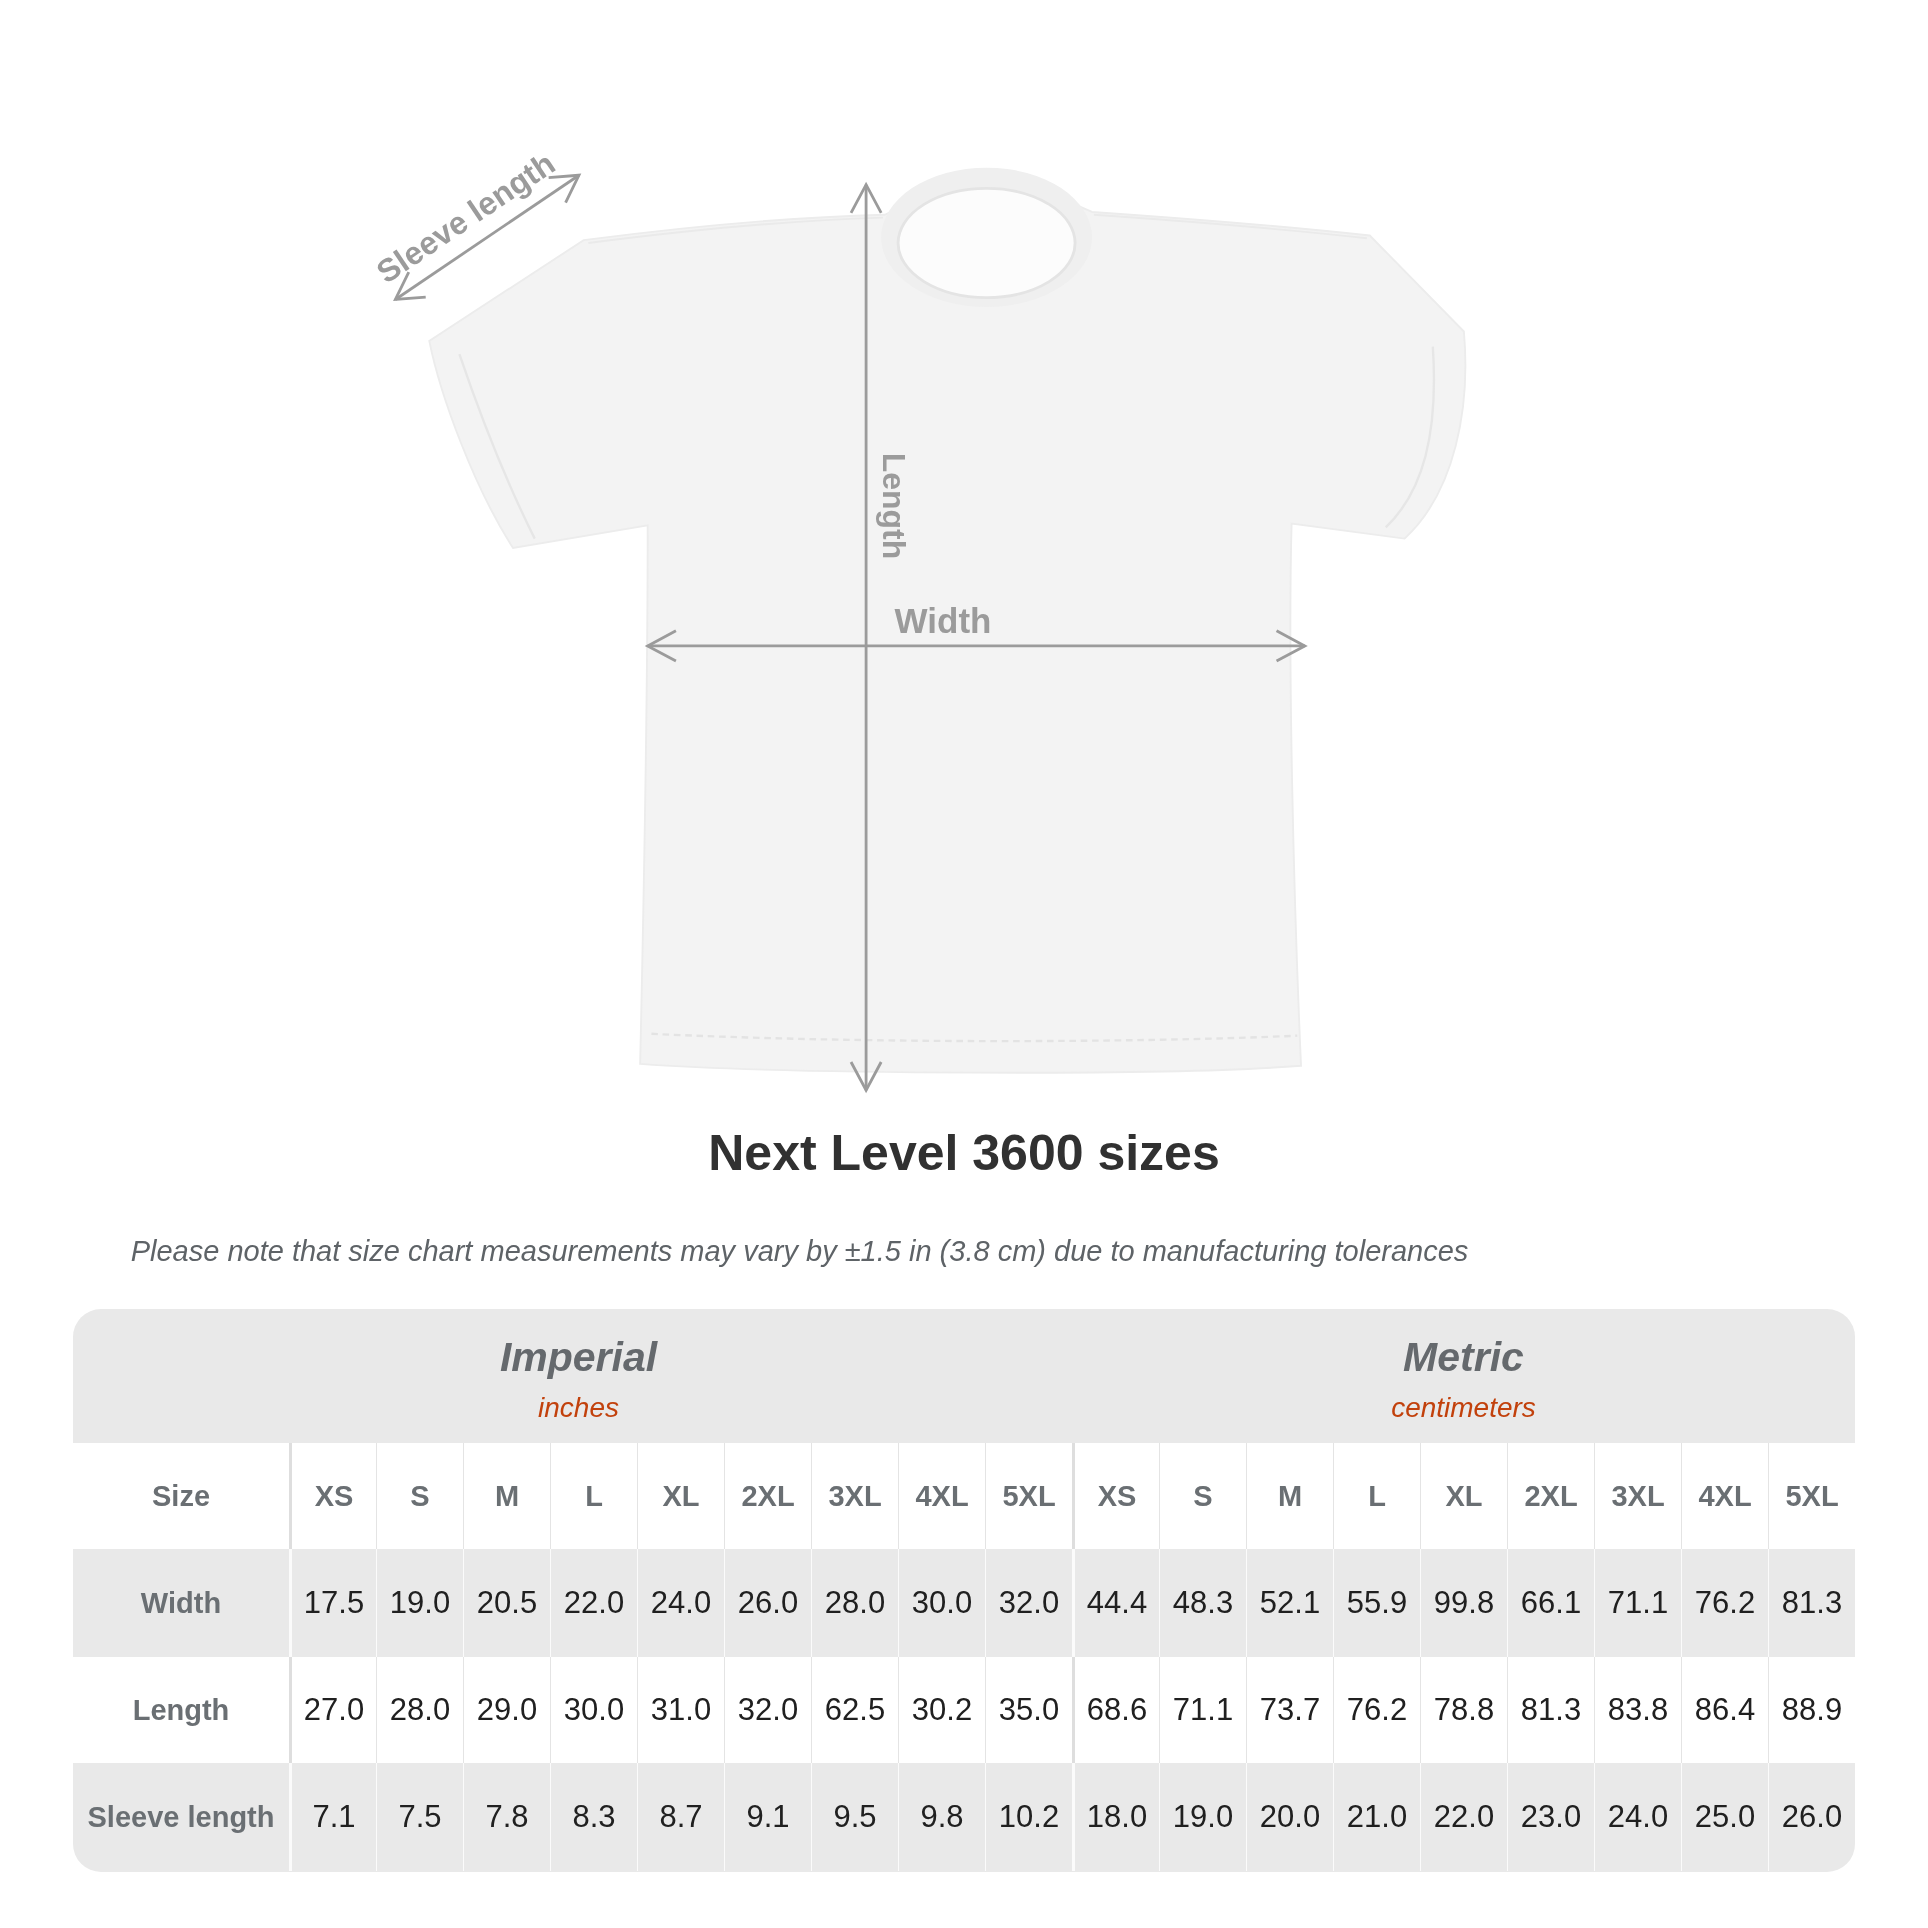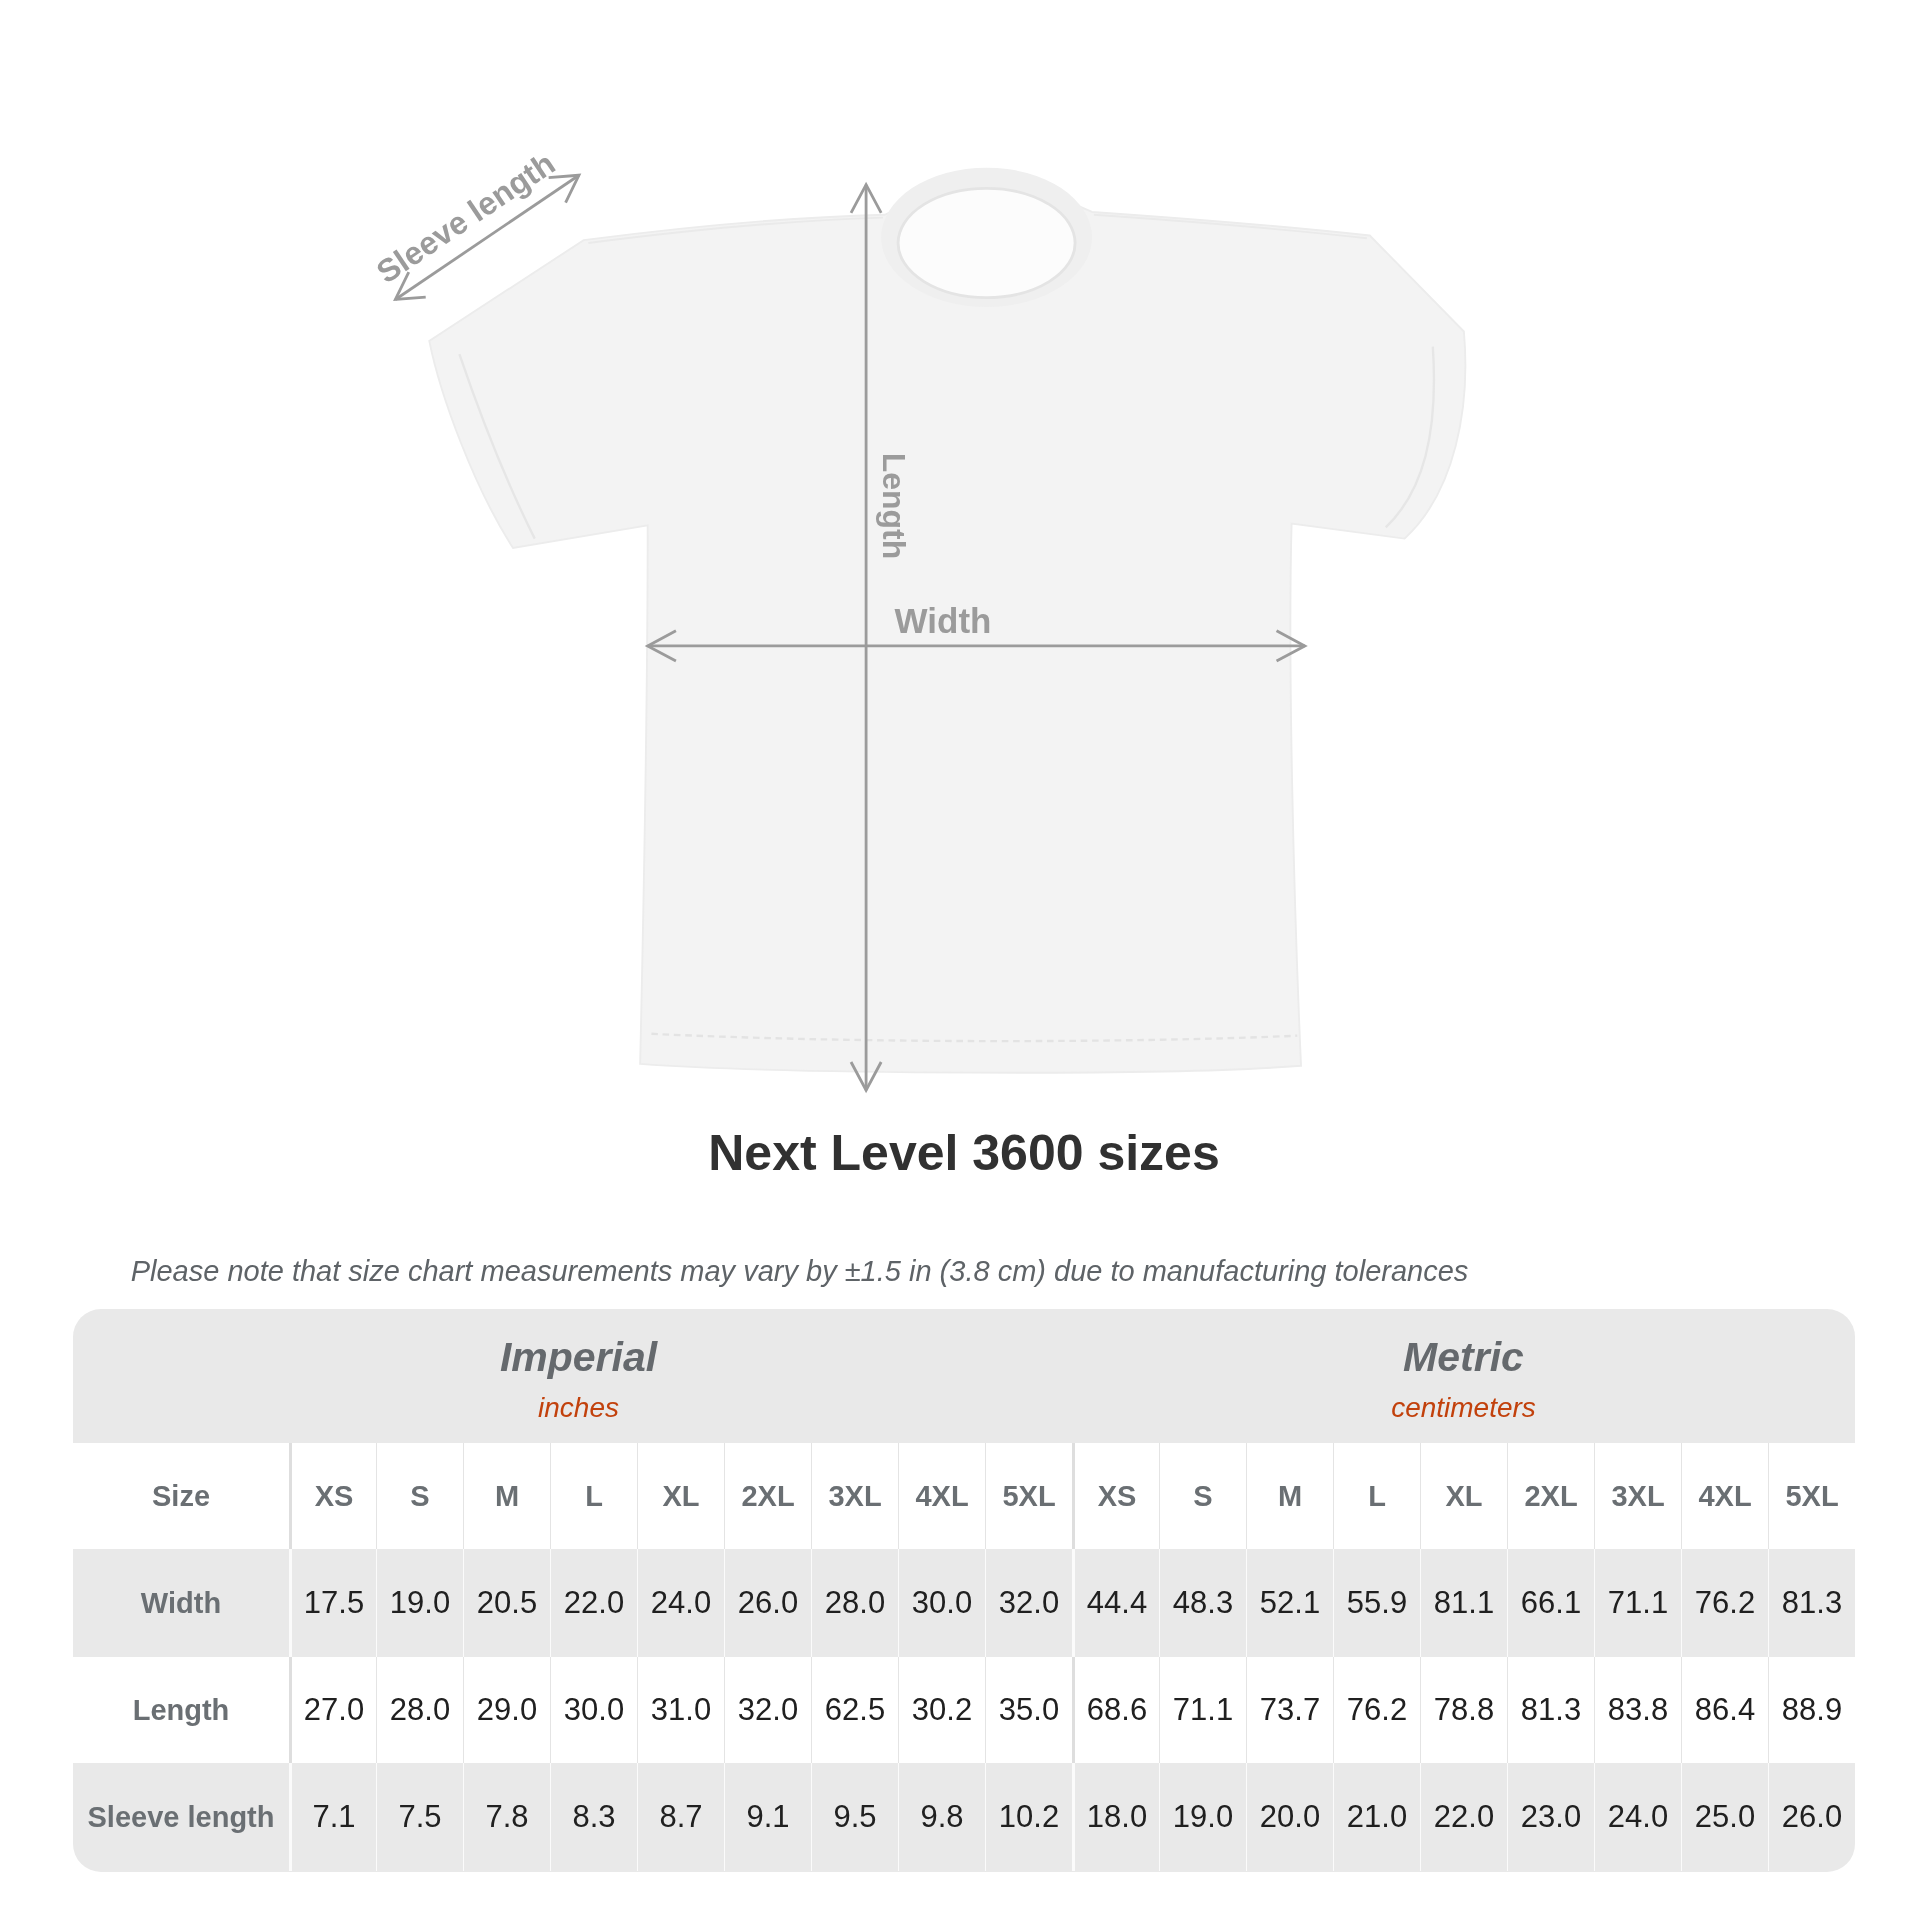--- a/index.html
+++ b/index.html
@@ -10,21 +10,21 @@
   #diagram-svg{position:absolute;left:0;top:0;width:1928px;height:1177px;}
   .measure-label{position:absolute;color:#9b9b9b;font-weight:bold;white-space:nowrap;}
   #sleeve-label{left:466px;top:218px;font-size:32px;transform:translate(-50%,-50%) rotate(-34deg);}
   #length-label{left:893px;top:506px;font-size:32px;transform:translate(-50%,-50%) rotate(90deg);}
   #width-label{left:943px;top:621px;font-size:35px;transform:translate(-50%,-50%);}
 
   
   #page-title{position:absolute;left:0;top:1124px;width:1928px;text-align:center;
               font-size:50px;font-weight:bold;color:#313131;}
   #page-subtitle{position:absolute;left:0;top:1235px;width:1599px;text-align:center;
-              font-size:29px;font-style:italic;color:#5e6367;margin-top:20px;}
+              font-size:29px;font-style:italic;color:#5e6367;}
 
   
   #size-table{position:absolute;left:73px;top:1309px;width:1782px;height:563px;
               background:#e9e9e9;border-radius:28px;overflow:hidden;
               display:grid;grid-template-columns:216px repeat(18,1fr);
               grid-template-rows:134px 106px 108px 106px 108px;}
   .unit-head{display:flex;flex-direction:column;align-items:center;justify-content:center;gap:11.3px;padding-top:5.6px;}
   #unit-imperial{grid-column:1/11;grid-row:1;padding-left:12px;}
   #unit-metric{grid-column:11/20;grid-row:1;}
   .unit-title{font-size:41px;font-weight:bold;font-style:italic;color:#65696d;}
@@ -136,21 +136,21 @@
     <div class="cell row-gray val sep">22.0</div>
     <div class="cell row-gray val sep">24.0</div>
     <div class="cell row-gray val sep">26.0</div>
     <div class="cell row-gray val sep">28.0</div>
     <div class="cell row-gray val sep">30.0</div>
     <div class="cell row-gray val sep">32.0</div>
     <div class="cell row-gray val sep-strong">44.4</div>
     <div class="cell row-gray val sep">48.3</div>
     <div class="cell row-gray val sep">52.1</div>
     <div class="cell row-gray val sep">55.9</div>
-    <div class="cell row-gray val sep">81.1</div>
+    <div class="cell row-gray val sep">99.8</div>
     <div class="cell row-gray val sep">66.1</div>
     <div class="cell row-gray val sep">71.1</div>
     <div class="cell row-gray val sep">76.2</div>
     <div class="cell row-gray val sep">81.3</div>
 
     <div class="cell row-white rowlabel">Length</div>
     <div class="cell row-white val sep-strong">27.0</div>
     <div class="cell row-white val sep">28.0</div>
     <div class="cell row-white val sep">29.0</div>
     <div class="cell row-white val sep">30.0</div>

